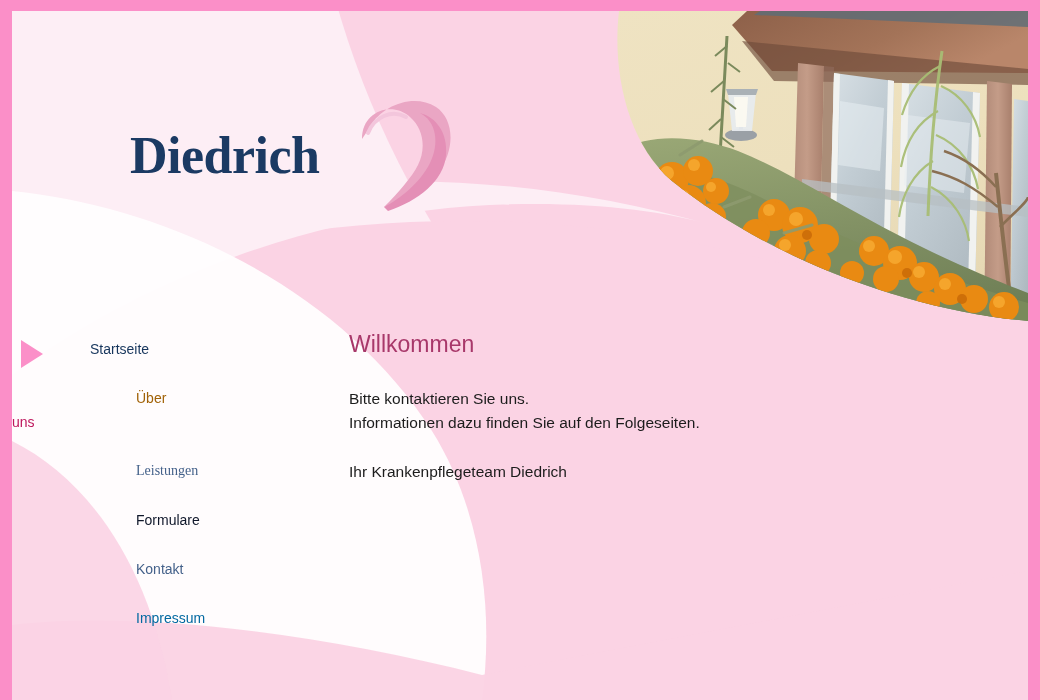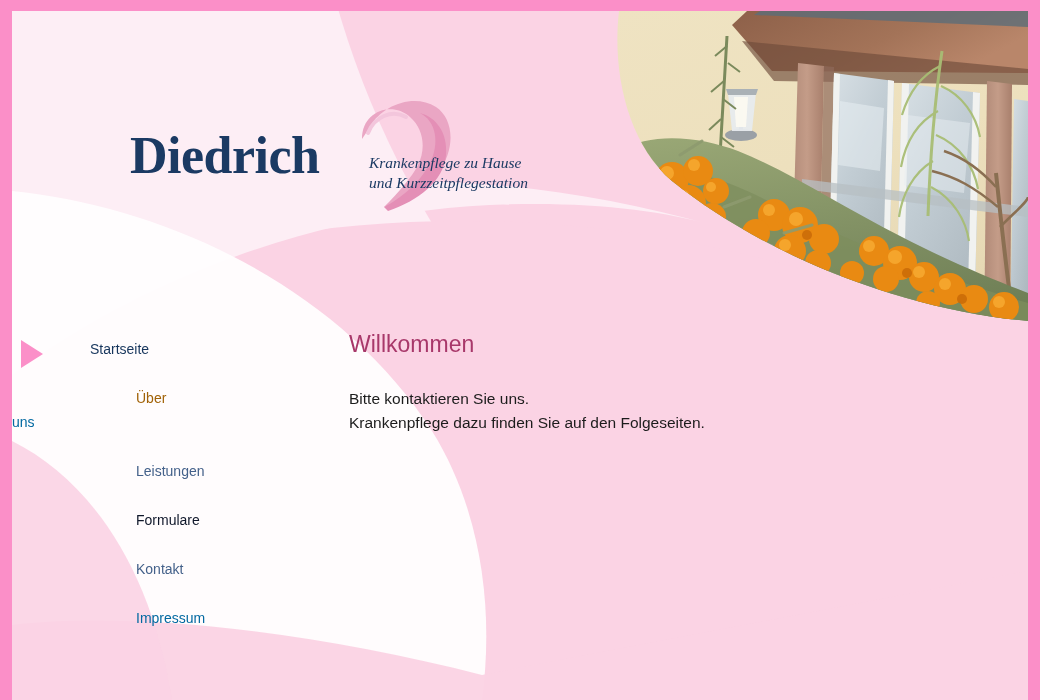--- a/index.html
+++ b/index.html
@@ -110,22 +110,22 @@
     position: absolute;
     left: 9px;
     top: 9px;
     width: 0; height: 0;
     border-top: 14px solid transparent;
     border-bottom: 14px solid transparent;
     border-left: 22px solid #fb8fc8;
   }
   .nav-start { left: 78px;  top: 10px;  color: #16355c; }
   .nav-ueber { left: 124px; top: 59px;  color: #a16207; }
-  .nav-uns   { left: 0px;   top: 83px;  color: #0369a1; }
-  .nav-leist { left: 124px; top: 132px; color: #44618a; }
+  .nav-uns   { left: 0px;   top: 83px;  color: #be185d; }
+  .nav-leist { left: 124px; top: 132px; color: #44618a; font-family: Liberation Serif, serif; }
   .nav-form  { left: 124px; top: 181px; color: #0f172a; }
   .nav-kont  { left: 124px; top: 230px; color: #44618a; }
   .nav-impr  { left: 124px; top: 279px; color: #0369a1; }
 
   
   .content {
     position: absolute;
     left: 337px;
     top: 320px;
     width: 640px;
@@ -357,35 +357,34 @@
     <div class="logo-block">
       <div class="logo-word">Diedrich</div>
       <svg class="heart-svg" viewBox="0 0 130 124" xmlns="http://www.w3.org/2000/svg" aria-hidden="true">
         <path d="M18,40 C18,12 48,2 66,18 C80,30 82,50 74,66
                  C68,78 54,94 40,108 C58,104 80,92 94,74
                  C112,50 110,20 92,8 C70,-6 38,6 26,28 Z" fill="#eaa6c4"></path>
         <path d="M40,108 C56,100 76,84 86,64 C96,44 92,22 76,14
                  C92,18 104,34 102,56 C100,82 74,102 44,112 Z" fill="#e48fb6"></path>
         <path d="M24,34 C30,18 48,10 62,18" fill="none" stroke="#f3c6dc" stroke-width="4" stroke-linecap="round"></path>
       </svg>
-      <div class="tagline">Krankenpflege zu Hause
-und Kurzzeitpflegestation</div>
     </div>
 
     <nav class="nav">
       <span class="nav-marker"></span>
       <a class="nav-item nav-start" href="#">Startseite</a>
       <a class="nav-item nav-ueber" href="#">Über</a>
       <a class="nav-item nav-uns" href="#">uns</a>
       <a class="nav-item nav-leist" href="#">Leistungen</a>
       <a class="nav-item nav-form" href="#">Formulare</a>
       <a class="nav-item nav-kont" href="#">Kontakt</a>
       <a class="nav-item nav-impr" href="#">Impressum</a>
     </nav>
 
     <main class="content">
       <h1 class="content-title">Willkommen</h1>
       <p class="para">Bitte kontaktieren Sie uns.
-Krankenpflege dazu finden Sie auf den Folgeseiten.</p>
+Informationen dazu finden Sie auf den Folgeseiten.</p>
+      <p class="para">Ihr Krankenpflegeteam Diedrich</p>
     </main>
 
   </div>
 </div>
 
 </body></html>

